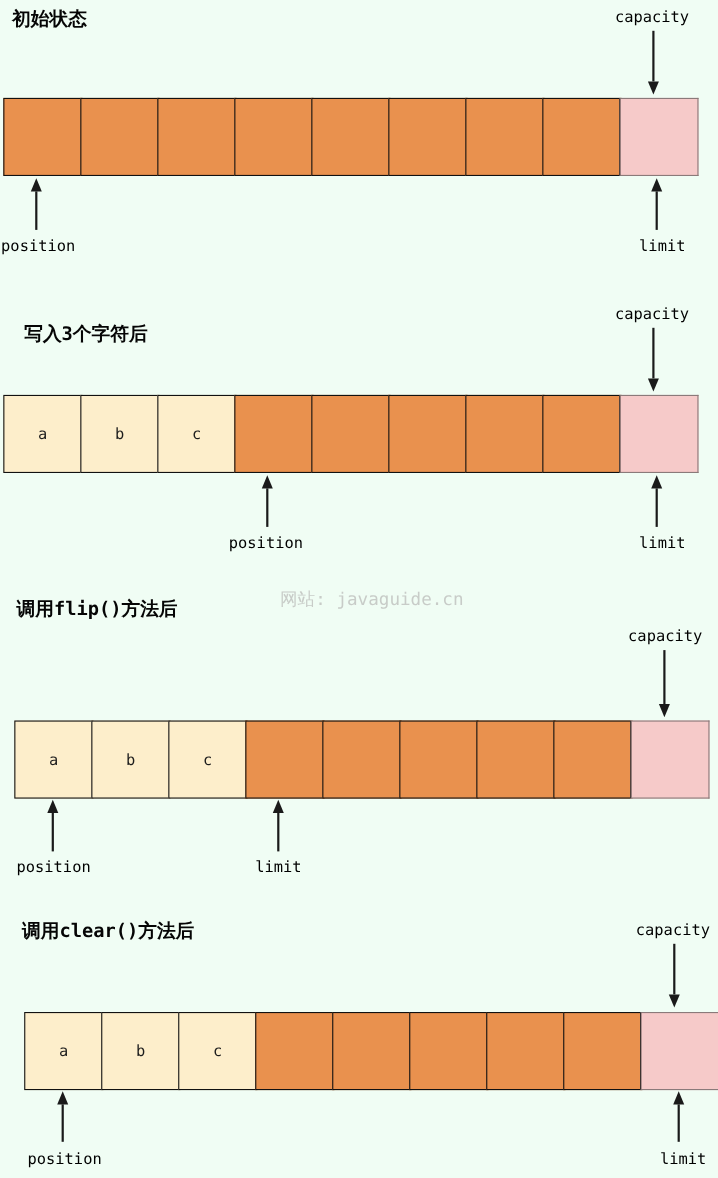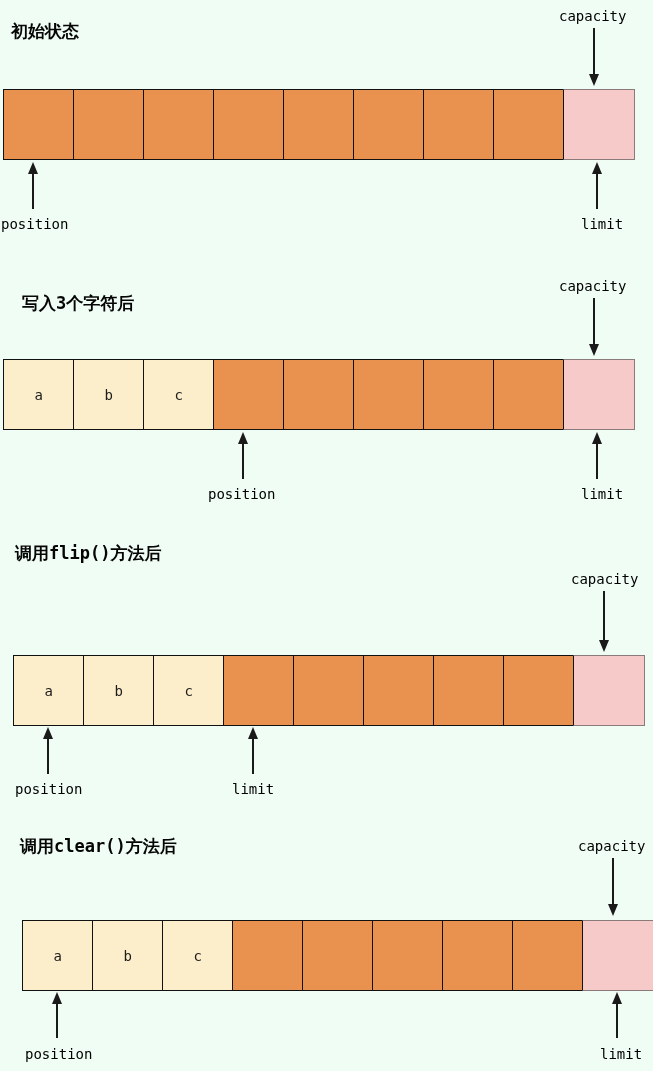--- a/index.html
+++ b/index.html
@@ -42,21 +42,21 @@
     position:absolute;left:238px;top:534px;width:200px;text-align:center;
     color:var(--watermark,#c8ccc8);font-size:16px;line-height:22px;white-space:nowrap;
   }
 </style>
 </head>
 <body>
 
 <div class="canvas">
 
   <section>
-    <h2 class="title" style="left:11px;top:20px">初始状态</h2>
+    <h2 class="title" style="left:11px;top:6px">初始状态</h2>
     <div class="label" style="left:559px;top:8px">capacity</div>
     <div class="arrow" style="left:588px;top:28px;height:58px">
         <i class="shaft"></i>
         <i class="head down"></i>
       </div>
     <div class="bar" style="left:3px;top:89px">
       <div class="cell" data-fill="orange"></div>
       <div class="cell" data-fill="orange"></div>
       <div class="cell" data-fill="orange"></div>
       <div class="cell" data-fill="orange"></div>
@@ -102,20 +102,21 @@
       </div>
     <div class="label" style="left:208px;top:486px">position</div>
     <div class="arrow" style="left:591px;top:432px;height:47px">
         <i class="head up"></i>
         <i class="shaft"></i>
       </div>
     <div class="label" style="left:581px;top:486px">limit</div>
   </section>
 
   <div class="watermark">
+    <div>网站: javaguide.cn</div>
   </div>
 
   <section>
     <h2 class="title" style="left:15px;top:542px">调用flip()方法后</h2>
     <div class="label" style="left:571px;top:571px">capacity</div>
     <div class="arrow" style="left:598px;top:591px;height:61px">
         <i class="shaft"></i>
         <i class="head down"></i>
       </div>
     <div class="bar" style="left:13px;top:655px">

